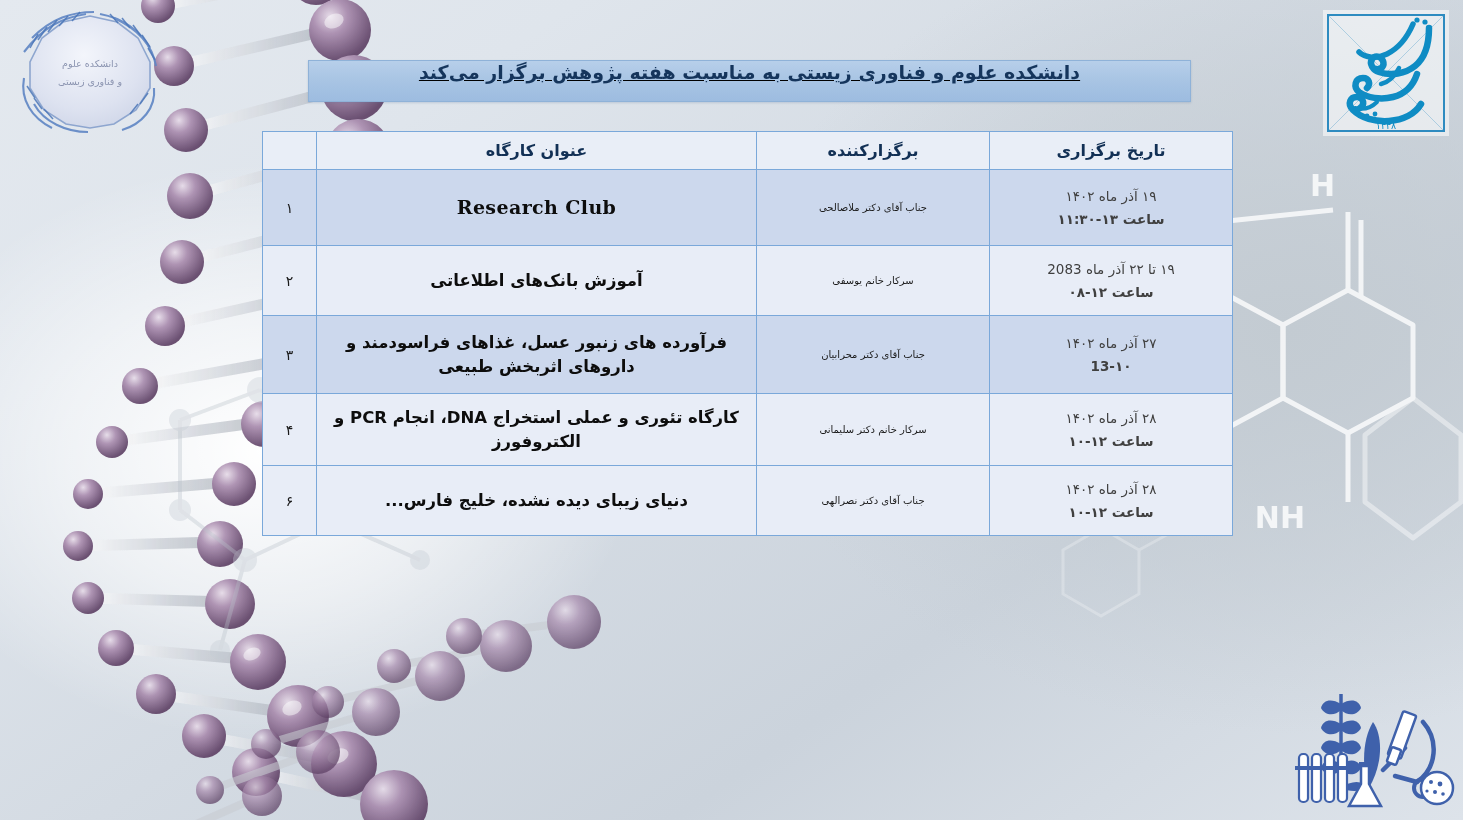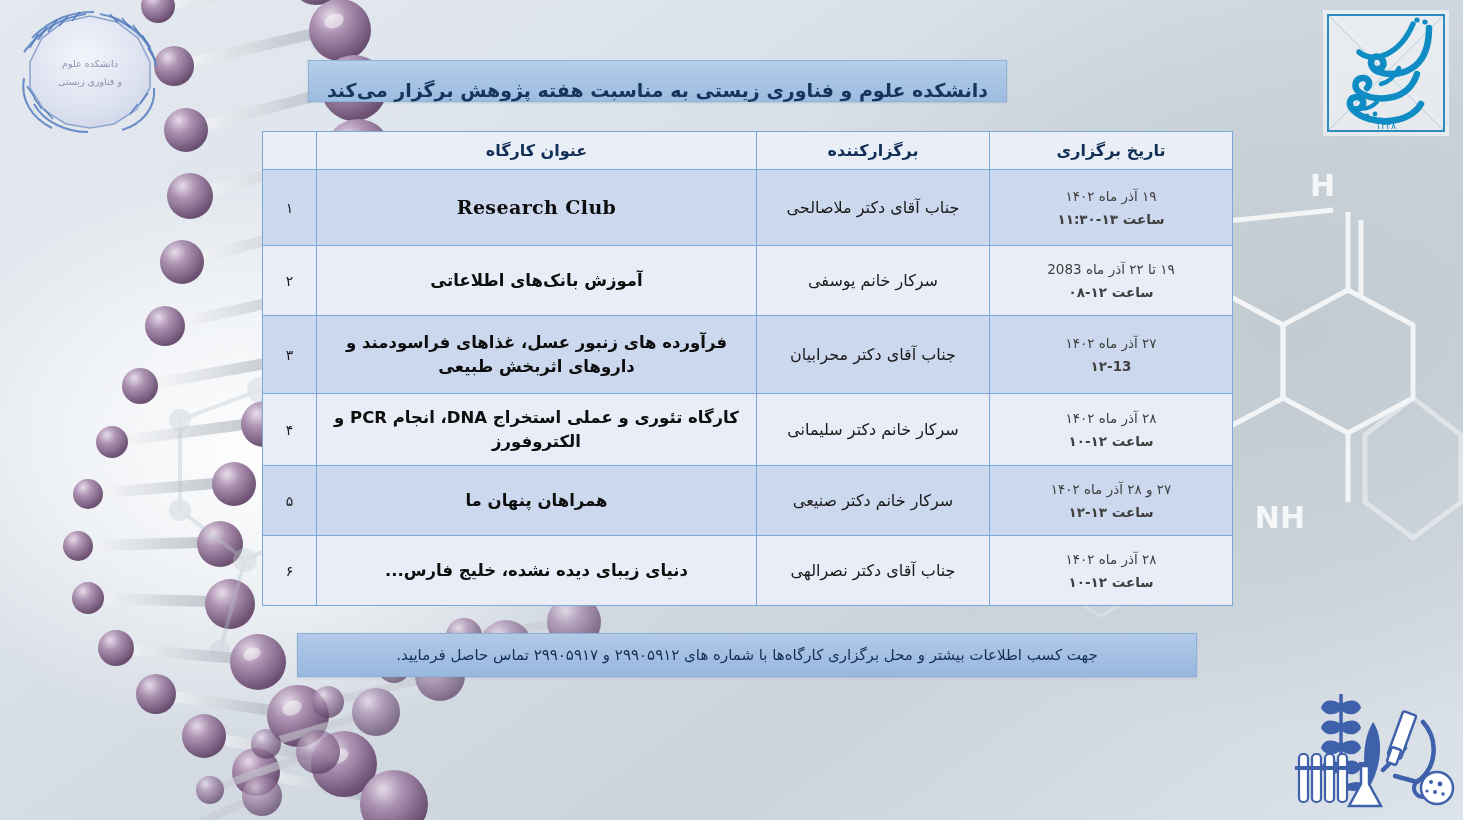--- a/index.html
+++ b/index.html
@@ -57,25 +57,26 @@
   
   .biotech-logo {
     position: absolute; right: 8px; bottom: 6px;
     width: 170px; height: 126px;
   }
 
   
   .title-banner {
     position: absolute;
     left: 308px; top: 60px;
-    width: 699px; height: 42px;
+    width: 883px; height: 42px;
     background: linear-gradient(180deg, #b7cfea 0%, #a9c5e4 45%, #9dbce0 100%);
     border: 1px solid #8fb2d8;
-    display: flex; align-items: flex-end; justify-content: center;
+    display: flex; align-items: flex-start; justify-content: center;
     box-shadow: 0 1px 2px rgba(90,120,160,0.25);
+    text-decoration: underline;
   }
   .title-banner .title-text {
     font-size: 19px;
     font-weight: bold;
     color: #15355c;
     letter-spacing: 0.2px;
   }
 
   
   .schedule-table {
@@ -106,21 +107,21 @@
     font-weight: bold;
     color: #123055;
   }
 
   .schedule-table tbody tr.row-odd  td { background: #ccd8ed; }
   .schedule-table tbody tr.row-even td { background: #e8edf7; }
 
   .cell-num   { font-size: 14px; color: #1a1a1a; }
   .cell-title { font-size: 16.5px; font-weight: bold; color: #0d0d0d; line-height: 1.45; }
   .cell-title.latin { font-family: "DejaVu Serif", "Liberation Serif", serif; font-size: 19px; letter-spacing: 0.4px; }
-  .cell-org   { font-size: 16px; color: #1a1a1a; }
+  .cell-org   { font-size: 10px; color: #1a1a1a; }
   .cell-date  { font-size: 13.5px; color: #404040; line-height: 1.7; }
   .cell-date .line2 { display: block; font-weight: bold; }
 
   .r1 td { height: 76px; }
   .r2 td { height: 70px; }
   .r3 td { height: 78px; }
   .r4 td { height: 72px; }
   .r5 td { height: 70px; }
   .r6 td { height: 70px; }
 
@@ -456,53 +457,41 @@
           <span>۱۹ تا ۲۲ آذر ماه 2083</span>
           <span class="line2">ساعت ۱۲-۰۸</span>
         </td>
         <td class="cell-org">سرکار خانم یوسفی</td>
         <td class="cell-title">آموزش بانک‌های اطلاعاتی</td>
         <td class="cell-num">۲</td>
       </tr>
       <tr class="row-odd r3">
         <td class="cell-date">
           <span>۲۷ آذر ماه ۱۴۰۲</span>
-          <span class="line2">۱۲-13</span>
+          <span class="line2">13-۱۰</span>
         </td>
         <td class="cell-org">جناب آقای دکتر محرابیان</td>
         <td class="cell-title">فرآورده های زنبور عسل، غذاهای فراسودمند و داروهای اثربخش طبیعی</td>
         <td class="cell-num">۳</td>
       </tr>
       <tr class="row-even r4">
         <td class="cell-date">
           <span>۲۸ آذر ماه ۱۴۰۲</span>
           <span class="line2">ساعت ۱۲-۱۰</span>
         </td>
         <td class="cell-org">سرکار خانم دکتر سلیمانی</td>
         <td class="cell-title">کارگاه تئوری و عملی استخراج DNA، انجام PCR و الکتروفورز</td>
         <td class="cell-num">۴</td>
       </tr>
-      <tr class="row-odd r5">
-        <td class="cell-date">
-          <span>۲۷ و ۲۸ آذر ماه ۱۴۰۲</span>
-          <span class="line2">ساعت ۱۳-۱۲</span>
-        </td>
-        <td class="cell-org">سرکار خانم دکتر صنیعی</td>
-        <td class="cell-title">همراهان پنهان ما</td>
-        <td class="cell-num">۵</td>
-      </tr>
       <tr class="row-even r6">
         <td class="cell-date">
           <span>۲۸ آذر ماه ۱۴۰۲</span>
           <span class="line2">ساعت ۱۲-۱۰</span>
         </td>
         <td class="cell-org">جناب آقای دکتر نصرالهی</td>
         <td class="cell-title">دنیای زیبای دیده نشده، خلیج فارس...</td>
         <td class="cell-num">۶</td>
       </tr>
     </tbody>
   </table>
 
-  <div class="footer-banner">
-    <span class="footer-text">جهت کسب اطلاعات بیشتر و محل برگزاری کارگاه‌ها با شماره های ۲۹۹۰۵۹۱۲ و ۲۹۹۰۵۹۱۷ تماس حاصل فرمایید.</span>
-  </div>
 
 </div>
 
 </body></html>

